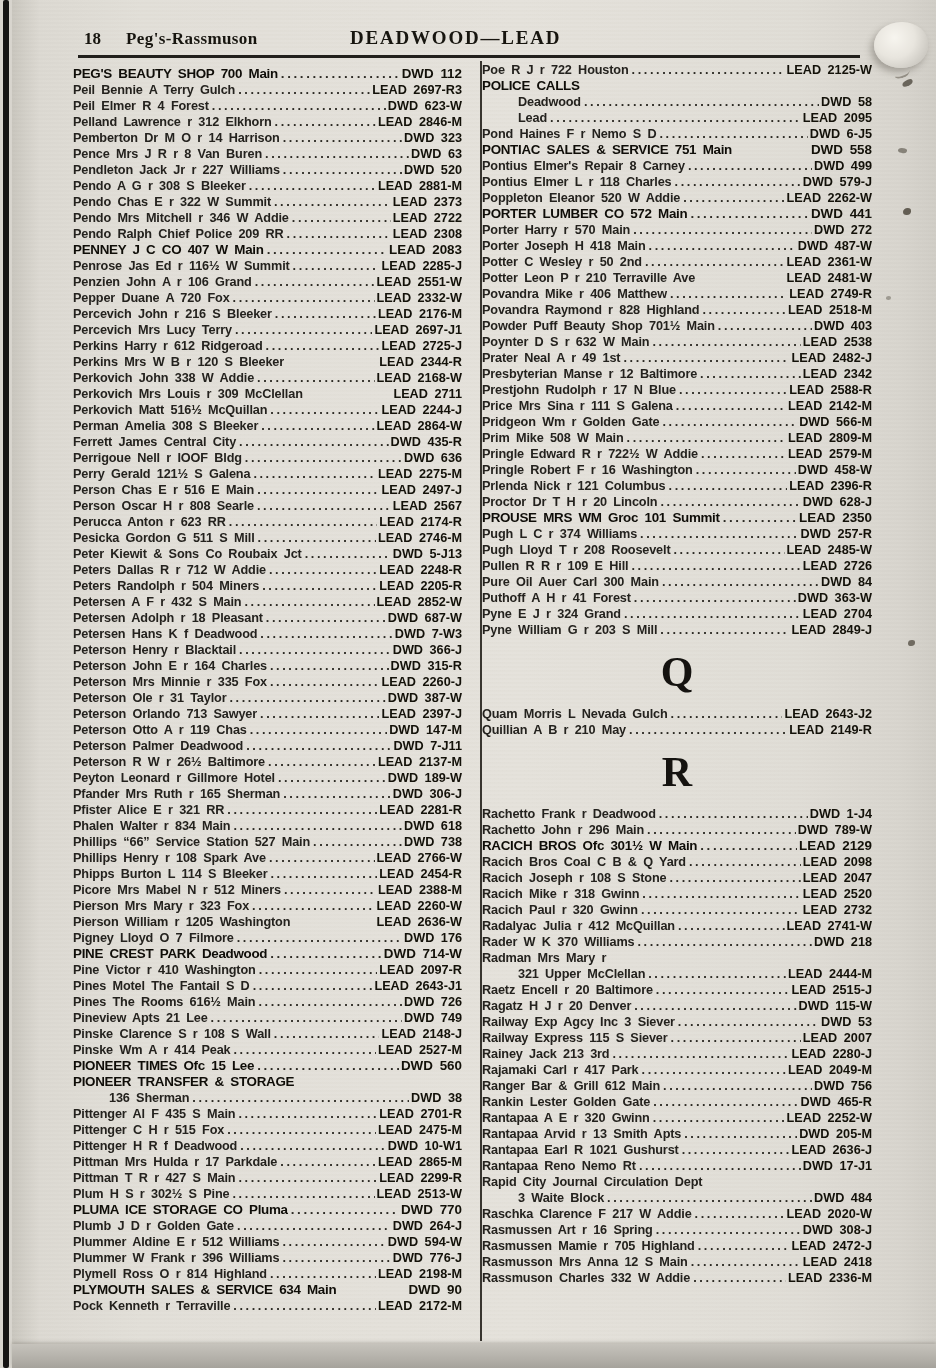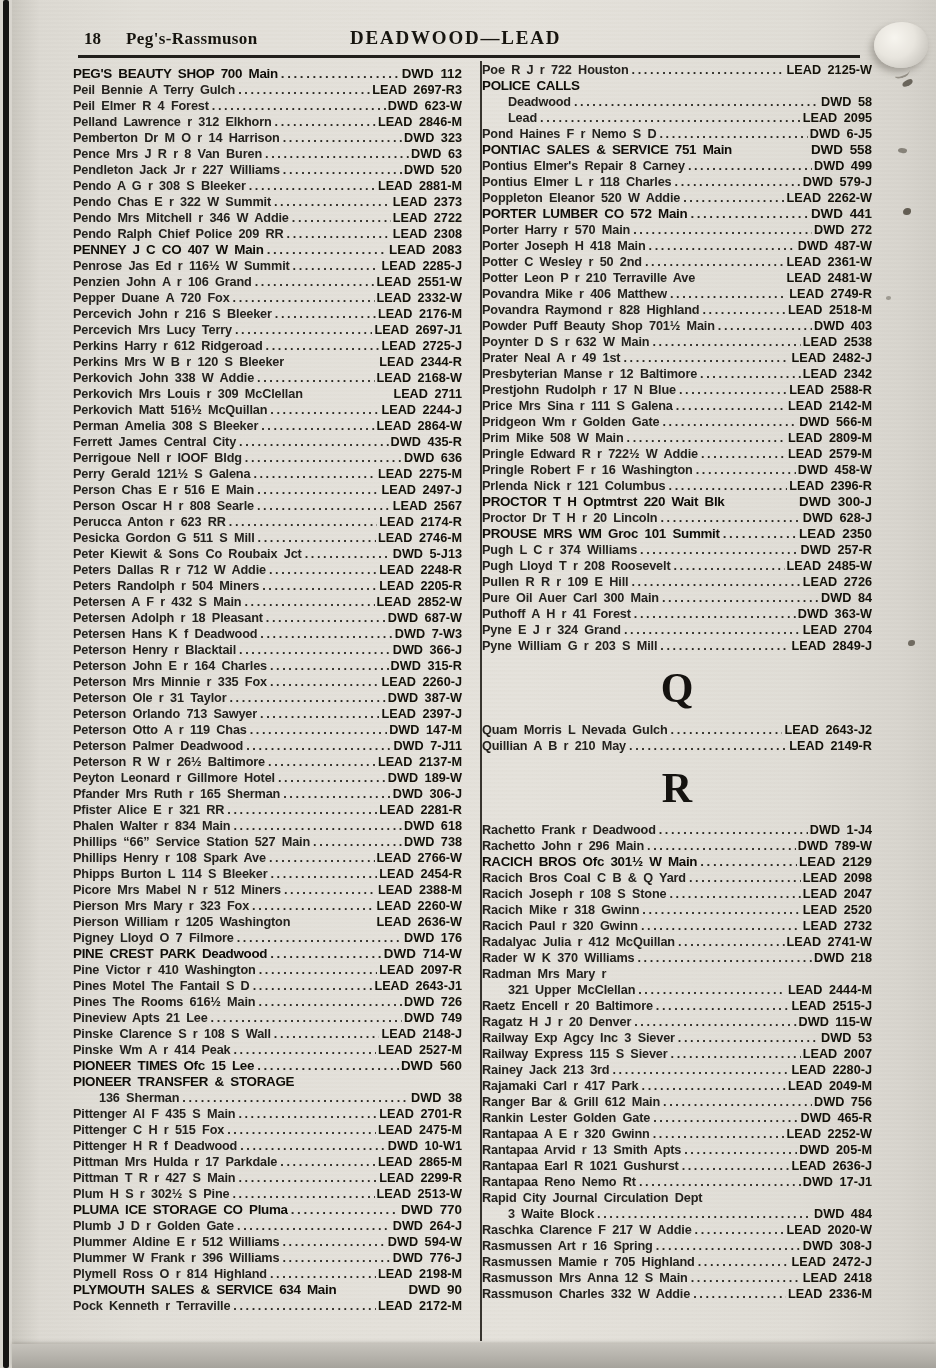--- a/index.html
+++ b/index.html
@@ -23,21 +23,21 @@
   .col-left{left:73px;top:66px;width:389px;}
   .col-right{left:482px;top:62px;width:390px;}
   .row{display:flex;align-items:baseline;height:16px;line-height:16px;
        font-size:12.7px;font-weight:700;letter-spacing:-.15px;word-spacing:3px;white-space:nowrap;}
   .row .nm{flex:none;}
   .row .ld{flex:1 1 auto;overflow:hidden;white-space:nowrap;letter-spacing:2.6px;
            padding:0 3px;text-align:right;color:#2a2822;}
   .row .sp{flex:1 1 auto;}
   .row .ph{flex:none;margin-left:2px;color:#131109;letter-spacing:0;}
   .row.b{color:#0f0d08;font-size:13.4px;letter-spacing:-.3px;}
-  .row.i1{padding-left:26px;}
+  .row.i1{padding-left:36px;}
   .section{height:68px;display:flex;align-items:center;justify-content:center;
            font:700 42px "Liberation Serif",serif;color:#151310;}
   .curl{position:absolute;right:8px;top:22px;width:54px;height:46px;
         border-radius:52% 48% 50% 50%;
         background:radial-gradient(circle at 38% 34%,#f7f5ef 0%,#e8e5de 45%,#ccc9c2 78%,#b2afa8 100%);
         box-shadow:-3px 4px 7px rgba(62,58,50,.35);}
   .curl-tail{position:absolute;right:26px;top:68px;width:16px;height:8px;
         border-bottom:2px solid #6b655a;border-radius:0 0 60% 40%;transform:rotate(-14deg);opacity:.6;}
   .mark{position:absolute;background:#464035;border-radius:60% 40% 55% 45%;}
   .m1{left:902px;top:80px;width:11px;height:6px;transform:rotate(-22deg);opacity:.75;}
@@ -578,25 +578,20 @@
       <div class="row">
         <span class="nm">Pringle Robert F r 16 Washington</span>
         <span class="ld">..........................................................................................</span>
         <span class="ph">DWD 458-W</span>
       </div>
       <div class="row">
         <span class="nm">Prlenda Nick r 121 Columbus</span>
         <span class="ld">..........................................................................................</span>
         <span class="ph">LEAD 2396-R</span>
       </div>
-      <div class="row b">
-        <span class="nm">PROCTOR T H Optmtrst 220 Wait Blk</span>
-        <span class="sp"></span>
-        <span class="ph">DWD 300-J</span>
-      </div>
       <div class="row">
         <span class="nm">Proctor Dr T H r 20 Lincoln</span>
         <span class="ld">..........................................................................................</span>
         <span class="ph">DWD 628-J</span>
       </div>
       <div class="row b">
         <span class="nm">PROUSE MRS WM Groc 101 Summit</span>
         <span class="ld">..........................................................................................</span>
         <span class="ph">LEAD 2350</span>
       </div>

